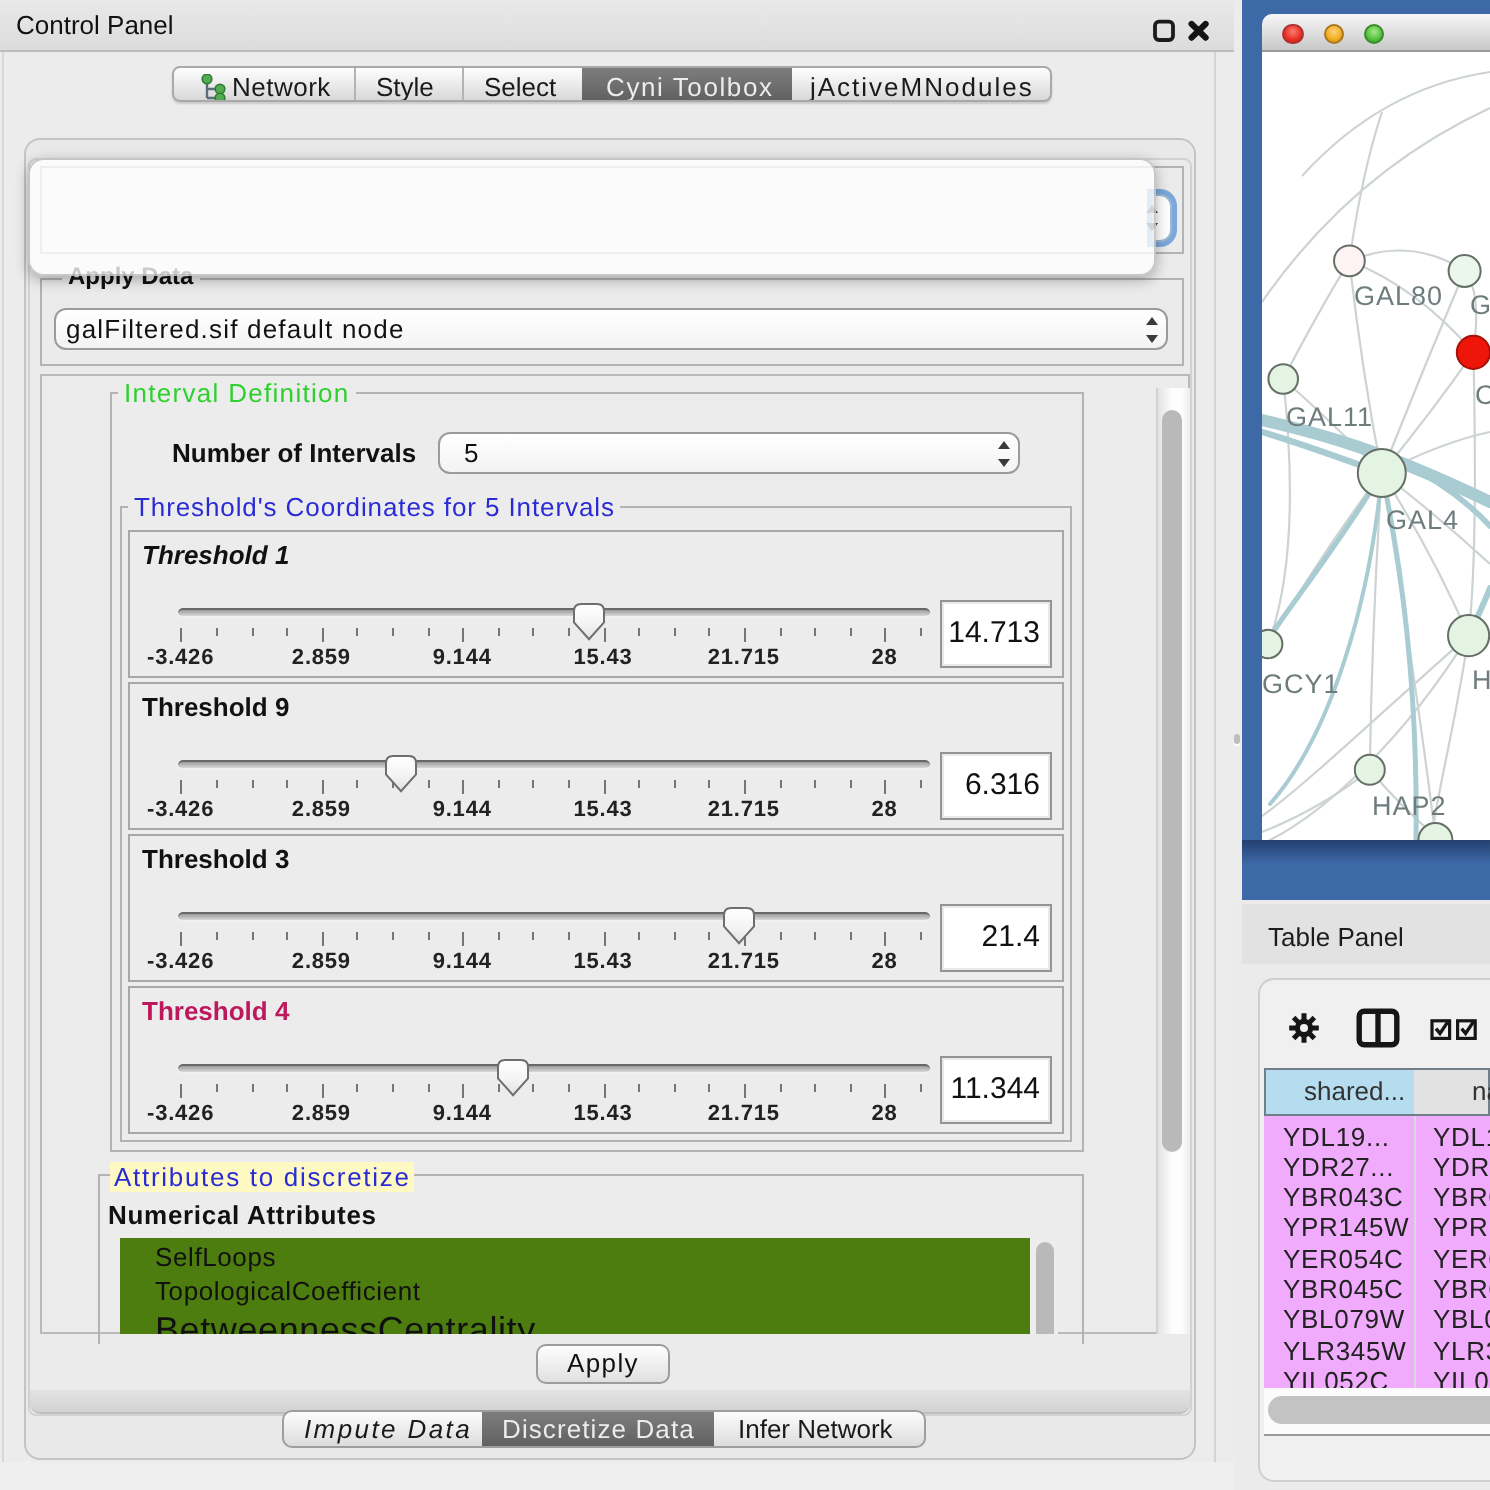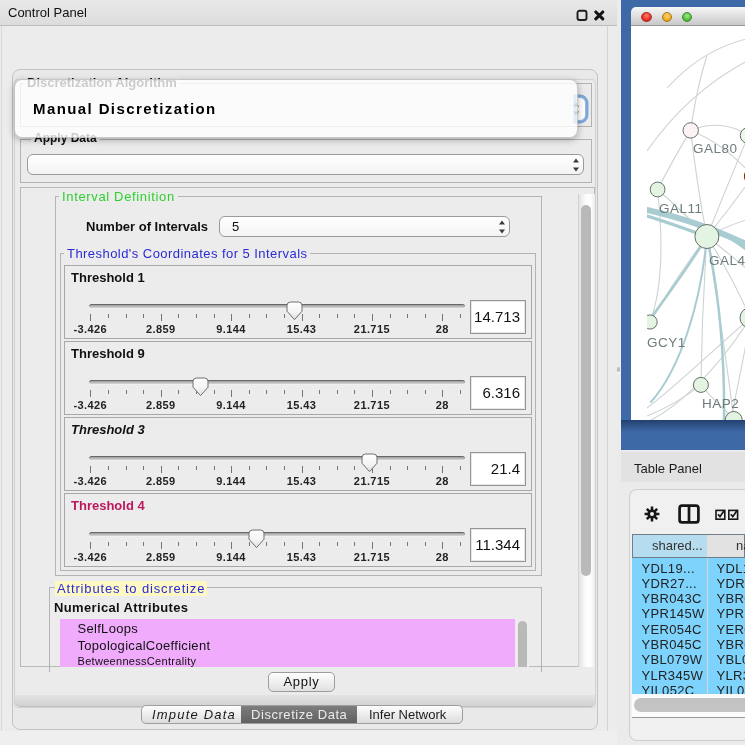--- a/index.html
+++ b/index.html
@@ -12,62 +12,78 @@
 
 <div class="abs" id="leftwin" style="left:0;top:0;width:617px;height:745px;background:#ececec;">
 
   <div class="abs" style="left:0;top:0;width:617px;height:26px;background:linear-gradient(#e9e9e9,#dcdcdc);border-bottom:1px solid #bdbdbd;"></div>
   <div class="abs" style="left:8px;top:5px;font-size:13px;color:#111;">Control Panel</div>
   <svg class="abs" style="left:575px;top:9px;" width="30" height="13" viewBox="0 0 30 13">
     <rect x="2.5" y="1.8" width="9" height="9.2" rx="2" fill="none" stroke="#1c1c1c" stroke-width="1.9"></rect>
     <path d="M 20.8,3 L 27.8,9.8 M 27.8,3 L 20.8,9.8" stroke="#141414" stroke-width="3.1" stroke-linecap="round"></path>
   </svg>
 
+  <div class="abs" style="left:86px;top:33px;width:440px;height:18px;border:1px solid #a9a9a9;border-radius:4px;background:linear-gradient(#fefefe,#d8d8d8);overflow:hidden;box-shadow:0 1px 1px rgba(0,0,0,0.15);">
+    <div class="abs" style="left:204px;top:0;width:105px;height:18px;background:linear-gradient(#7d7d7d,#5e5e5e);"></div>
+    <div class="abs" style="left:90px;top:0;width:1px;height:18px;background:#b3b3b3;"></div>
+    <div class="abs" style="left:144px;top:0;width:1px;height:18px;background:#b3b3b3;"></div>
+    <div class="abs" style="left:29px;top:1.5px;font-size:13px;letter-spacing:0.25px;color:#1a1a1a;">Network</div>
+    <div class="abs" style="left:101px;top:1.5px;font-size:13px;color:#1a1a1a;">Style</div>
+    <div class="abs" style="left:155px;top:1.5px;font-size:13px;color:#1a1a1a;">Select</div>
+    <div class="abs" style="left:216px;top:1.5px;font-size:13px;letter-spacing:0.8px;color:#ececec;">Cyni Toolbox</div>
+    <div class="abs" style="left:318px;top:1.5px;font-size:13px;letter-spacing:1px;color:#1a1a1a;">jActiveMNodules</div>
+    <svg class="abs" style="left:13px;top:2.5px;" width="14" height="14" viewBox="0 0 14 14">
+      <path d="M 3.5,2.5 L 3.5,12 M 3.5,7.5 L 9.5,7.5 M 3.5,12 L 9.5,12" stroke="#5a6b7a" stroke-width="1.2" fill="none"></path>
+      <circle cx="3.5" cy="2.5" r="2.4" fill="#52ab52" stroke="#2e7d32" stroke-width="0.8"></circle>
+      <circle cx="10" cy="7.5" r="2.4" fill="#52ab52" stroke="#2e7d32" stroke-width="0.8"></circle>
+      <circle cx="10" cy="12" r="2.4" fill="#52ab52" stroke="#2e7d32" stroke-width="0.8"></circle>
+    </svg>
+  </div>
 
   <div class="abs" style="left:1px;top:26px;width:1px;height:719px;background:#d8d8d8;"></div>
   <div class="abs" style="left:607px;top:26px;width:1px;height:719px;background:#d4d4d4;"></div>
 
   <div class="abs" style="left:12px;top:69px;width:586px;height:661px;border:1px solid #c4c4c4;border-radius:8px;background:#e9e9e9;"></div>
 
   <div class="abs" style="left:14px;top:79px;width:582px;height:629px;border:1px solid #d2d2d2;border-radius:4px;background:#ebebeb;"></div>
   <div class="abs" style="left:15px;top:695px;width:580px;height:12px;background:linear-gradient(#e3e3e3,#d2d2d2);border-bottom:1px solid #bfbfbf;border-radius:0 0 5px 5px;"></div>
 
   <div class="abs" id="viewport" style="left:20px;top:187px;width:575px;height:480px;border:1px solid #b9b9b9;background:#ececec;"></div>
 
   <div class="abs" style="left:20px;top:83px;width:572px;height:44px;border:1px solid #b3b3b3;"></div>
-  <div class="abs" style="left:24px;top:74.5px;font-size:13px;font-weight:bold;color:#111;background:#ececec;padding:0 3px;">Discretization Algorithm</div>
   <div class="abs" style="left:576px;top:97px;width:10px;height:24px;background:#fff;border:1px solid #9db8d2;border-radius:0 6px 6px 0;box-shadow:0 0 0 2.5px rgba(95,150,215,0.8);"></div>
   <svg class="abs" style="left:570.5px;top:101px;" width="10" height="16" viewBox="0 0 10 16">
     <path d="M 5,1.5 L 8,5.5 L 2,5.5 Z" fill="#3a3a3a"></path>
     <path d="M 5,14.5 L 8,10.5 L 2,10.5 Z" fill="#3a3a3a"></path>
   </svg>
 
   <div class="abs" style="left:20px;top:139px;width:572px;height:44px;border:1px solid #b3b3b3;"></div>
   <div class="abs" style="left:31px;top:131px;font-size:12px;font-weight:bold;color:#111;background:#ececec;padding:0 3px;">Apply Data</div>
   <div class="abs" style="left:27px;top:153.5px;width:557px;height:21px;background:linear-gradient(#ffffff,#f3f3f3);border:1px solid #9b9b9b;border-radius:6px;"></div>
+  <div class="abs" style="left:33px;top:156.5px;font-size:13px;letter-spacing:0.6px;color:#111;">galFiltered.sif default node</div>
   <svg class="abs" style="left:570.5px;top:157px;" width="10" height="16" viewBox="0 0 10 16">
     <path d="M 5,1.5 L 8,5.5 L 2,5.5 Z" fill="#3a3a3a"></path>
     <path d="M 5,14.5 L 8,10.5 L 2,10.5 Z" fill="#3a3a3a"></path>
   </svg>
 
   <div class="abs" style="left:55px;top:196px;width:487px;height:380px;border:1px solid #b3b3b3;"></div>
   <div class="abs" style="left:59px;top:189px;font-size:13px;letter-spacing:0.65px;color:#2ed02e;background:#ececec;padding:0 3px;">Interval Definition</div>
   <div class="abs" style="left:86px;top:219px;font-size:13px;font-weight:bold;color:#111;">Number of Intervals</div>
   <div class="abs" style="left:219px;top:216px;width:291px;height:21px;background:linear-gradient(#ffffff,#f3f3f3);border:1px solid #9b9b9b;border-radius:6px;"></div>
   <div class="abs" style="left:232px;top:219px;font-size:13px;color:#111;">5</div>
   <svg class="abs" style="left:497px;top:219px;" width="10" height="16" viewBox="0 0 10 16">
     <path d="M 5,1.5 L 8,5.5 L 2,5.5 Z" fill="#3a3a3a"></path>
     <path d="M 5,14.5 L 8,10.5 L 2,10.5 Z" fill="#3a3a3a"></path>
   </svg>
 
   <div class="abs" style="left:60px;top:253px;width:476px;height:318px;border:1px solid #b3b3b3;"></div>
   <div class="abs" style="left:64px;top:246px;font-size:13px;letter-spacing:0.45px;color:#2b2bd5;background:#ececec;padding:0 3px;">Threshold's Coordinates for 5 Intervals</div>
 
   <div class="abs" style="left:64px;top:265px;width:468px;height:74px;border:1px solid #a8a8a8;"></div>
-  <div class="abs" style="left:71px;top:270px;font-size:13px;font-weight:bold;color:#111;">Threshold 1</div>
+  <div class="abs" style="left:71px;top:270px;font-size:13px;font-weight:bold;color:#111;font-style:italic;">Threshold 1</div>
   <div class="abs" style="left:89px;top:304px;width:376px;height:5px;border-radius:2.5px;background:linear-gradient(#9c9c9c,#d8d8d8);border-top:1px solid #686868;border-bottom:1px solid #f0f0f0;"></div>
   <div class="abs" style="left:90.3px;top:314px;width:1px;height:6.5px;background:#757575;"></div>
     <div class="abs" style="left:107.9px;top:314px;width:1px;height:4px;background:#757575;"></div>
     <div class="abs" style="left:125.5px;top:314px;width:1px;height:4px;background:#757575;"></div>
     <div class="abs" style="left:143.1px;top:314px;width:1px;height:4px;background:#757575;"></div>
     <div class="abs" style="left:160.7px;top:314px;width:1px;height:6.5px;background:#757575;"></div>
     <div class="abs" style="left:178.3px;top:314px;width:1px;height:4px;background:#757575;"></div>
     <div class="abs" style="left:195.9px;top:314px;width:1px;height:4px;background:#757575;"></div>
     <div class="abs" style="left:213.5px;top:314px;width:1px;height:4px;background:#757575;"></div>
     <div class="abs" style="left:231.1px;top:314px;width:1px;height:6.5px;background:#757575;"></div>
@@ -141,21 +157,21 @@
           <stop offset="0.55" stop-color="#f4f4f4"></stop>
           <stop offset="1" stop-color="#e2e2e2"></stop>
         </linearGradient>
       </defs>
     <path d="M 1,4.5 Q 1,1 4.5,1 L 12.5,1 Q 16,1 16,4.5 L 16,10.2 L 8.5,18.6 L 1,10.2 Z" fill="url(#th2)" stroke="#6e6e6e" stroke-width="1"></path>
   </svg>
   <div class="abs" style="left:470px;top:376px;width:56px;height:33.5px;background:#fff;border:1px solid #949494;box-shadow:inset 0 0 0 1px #e8e8e8;"></div>
   <div class="abs" style="left:470px;top:376px;width:50px;height:33.5px;line-height:33.5px;font-size:15px;color:#111;text-align:right;">6.316</div>
 
   <div class="abs" style="left:64px;top:417px;width:468px;height:74px;border:1px solid #a8a8a8;"></div>
-  <div class="abs" style="left:71px;top:422px;font-size:13px;font-weight:bold;color:#111;font-style:italic;">Threshold 3</div>
+  <div class="abs" style="left:71px;top:422px;font-size:13px;font-weight:bold;color:#111;">Threshold 3</div>
   <div class="abs" style="left:89px;top:456px;width:376px;height:5px;border-radius:2.5px;background:linear-gradient(#9c9c9c,#d8d8d8);border-top:1px solid #686868;border-bottom:1px solid #f0f0f0;"></div>
   <div class="abs" style="left:90.3px;top:466px;width:1px;height:6.5px;background:#757575;"></div>
     <div class="abs" style="left:107.9px;top:466px;width:1px;height:4px;background:#757575;"></div>
     <div class="abs" style="left:125.5px;top:466px;width:1px;height:4px;background:#757575;"></div>
     <div class="abs" style="left:143.1px;top:466px;width:1px;height:4px;background:#757575;"></div>
     <div class="abs" style="left:160.7px;top:466px;width:1px;height:6.5px;background:#757575;"></div>
     <div class="abs" style="left:178.3px;top:466px;width:1px;height:4px;background:#757575;"></div>
     <div class="abs" style="left:195.9px;top:466px;width:1px;height:4px;background:#757575;"></div>
     <div class="abs" style="left:213.5px;top:466px;width:1px;height:4px;background:#757575;"></div>
     <div class="abs" style="left:231.1px;top:466px;width:1px;height:6.5px;background:#757575;"></div>
@@ -231,54 +247,53 @@
         </linearGradient>
       </defs>
     <path d="M 1,4.5 Q 1,1 4.5,1 L 12.5,1 Q 16,1 16,4.5 L 16,10.2 L 8.5,18.6 L 1,10.2 Z" fill="url(#th4)" stroke="#6e6e6e" stroke-width="1"></path>
   </svg>
   <div class="abs" style="left:470px;top:528px;width:56px;height:33.5px;background:#fff;border:1px solid #949494;box-shadow:inset 0 0 0 1px #e8e8e8;"></div>
   <div class="abs" style="left:470px;top:528px;width:50px;height:33.5px;line-height:33.5px;font-size:15px;color:#111;text-align:right;">11.344</div>
 
   <div class="abs" style="left:49px;top:587px;width:493px;height:85px;border:1px solid #b3b3b3;border-bottom:none;"></div>
   <div class="abs" style="left:55px;top:581px;font-size:13px;letter-spacing:0.85px;color:#2b2bd5;background:#fef9c3;padding:0 2px;">Attributes to discretize</div>
   <div class="abs" style="left:54px;top:600px;font-size:13px;letter-spacing:0.35px;font-weight:bold;color:#111;">Numerical Attributes</div>
-  <div class="abs" style="left:60px;top:619px;width:469px;height:48px;background:#f0abfc;overflow:hidden;">
+  <div class="abs" style="left:60px;top:619px;width:469px;height:48px;background:#4d7c0f;overflow:hidden;">
     <div class="abs" style="left:17.5px;top:2px;font-size:13px;letter-spacing:0.3px;color:#111;">SelfLoops</div>
     <div class="abs" style="left:17.5px;top:19px;font-size:13px;letter-spacing:0.3px;color:#111;">TopologicalCoefficient</div>
-    <div class="abs" style="left:17.5px;top:36px;font-size:11px;letter-spacing:0.3px;color:#111;">BetweennessCentrality</div>
+    <div class="abs" style="left:17.5px;top:36px;font-size:18px;letter-spacing:0.3px;color:#111;">BetweennessCentrality</div>
     <div class="abs" style="left:455px;top:0;width:14px;height:48px;background:#ededed;"></div>
     <div class="abs" style="left:458px;top:2px;width:9px;height:46px;background:#b9b9b9;border-radius:5px 5px 0 0;"></div>
   </div>
 
   <div class="abs" style="left:578px;top:194px;width:17px;height:473px;background:linear-gradient(90deg,#e3e3e3,#fdfdfd 45%,#fdfdfd 75%,#ececec);border-left:1px solid #d2d2d2;"></div>
   <div class="abs" style="left:581px;top:205px;width:10px;height:371px;background:#b9b9b9;border-radius:6px;"></div>
 
   <div class="abs" style="left:14px;top:79px;width:564px;height:59px;background:rgba(255,255,255,0.78);border:1px solid rgba(150,150,150,0.5);border-radius:8px;box-shadow:0 2px 7px rgba(0,0,0,0.3);"></div>
-  <div class="abs" style="left:33px;top:100px;font-size:15px;font-weight:bold;letter-spacing:1.4px;color:#000;">Manual Discretization</div>
 
   <div class="abs" style="left:268px;top:672px;width:67px;height:20px;border:1px solid #9c9c9c;border-radius:5px;background:linear-gradient(#fefefe,#e0e0e0);text-align:center;font-size:13px;letter-spacing:0.7px;color:#111;line-height:18px;">Apply</div>
 
   <div class="abs" style="left:141px;top:705px;width:322px;height:19px;border:1px solid #9e9e9e;border-radius:5px;background:linear-gradient(#fdfdfd,#dcdcdc);overflow:hidden;">
     <div class="abs" style="left:99px;top:0;width:116px;height:19px;background:linear-gradient(#7d7d7d,#5e5e5e);"></div>
     <div class="abs" style="left:10px;top:0.5px;font-size:13px;letter-spacing:1.2px;color:#1a1a1a;font-style:italic;">Impute Data</div>
     <div class="abs" style="left:109px;top:0.5px;font-size:13px;letter-spacing:0.55px;color:#ececec;">Discretize Data</div>
     <div class="abs" style="left:227px;top:0.5px;font-size:13px;color:#1a1a1a;">Infer Network</div>
   </div>
   <div class="abs" style="left:0;top:731px;width:617px;height:14px;background:#efefef;"></div>
 </div>
 
 <div class="abs" style="left:616.5px;top:366.5px;width:3px;height:5px;border-radius:2px;background:#bdbdbd;box-shadow:0 1px 0 #fff;"></div>
 
 <div class="abs" style="left:621px;top:0;width:124px;height:450px;background:#3e69a7;"></div>
 <div class="abs" style="left:631px;top:7px;width:114px;height:413px;">
   <div class="abs" style="left:0;top:0;width:114px;height:19px;background:linear-gradient(#f7f7f7,#c8c8c8);border-bottom:1px solid #999;border-top-left-radius:5px;"></div>
   <div class="abs" style="left:10px;top:4.5px;width:10.5px;height:10.5px;border-radius:50%;background:radial-gradient(circle at 50% 35%, #f87e72, #ea2f21 60%, #b81d12);border:0.5px solid #a33;"></div>
   <div class="abs" style="left:30.5px;top:4.5px;width:10.5px;height:10.5px;border-radius:50%;background:radial-gradient(circle at 50% 35%, #fbd37a, #f3ac1c 60%, #c9831a);border:0.5px solid #a77722;"></div>
   <div class="abs" style="left:50.5px;top:4.5px;width:10.5px;height:10.5px;border-radius:50%;background:radial-gradient(circle at 50% 35%, #a8e58c, #54c23c 60%, #2f9427);border:0.5px solid #3c8a2e;"></div>
-  <div class="abs" id="canvas" style="left:0;top:19px;width:114px;height:394px;background:#ffffff;overflow:hidden;padding-left:16px;">
+  <div class="abs" id="canvas" style="left:0;top:19px;width:114px;height:394px;background:#ffffff;overflow:hidden;">
     <svg width="114" height="394" viewBox="0 0 114 394" fill="none">
 
       <g stroke="#cdd3d3" stroke-width="1.1">
         <path d="M 20,62 Q 60,18 114,10"></path>
         <path d="M 0,125 Q 45,60 114,28"></path>
         <path d="M 43.7,104.4 Q 75,92 101.3,109.5"></path>
         <path d="M 43.7,104.4 Q 78,118 105.7,150.2"></path>
         <path d="M 43.7,104.4 Q 50,60 60,30"></path>
         <path d="M 10.6,163.5 Q 28,130 43.7,104.4"></path>
         <path d="M 59.9,210.5 Q 50,160 43.7,104.4"></path>
@@ -360,21 +375,21 @@
 <svg class="abs" style="left:715px;top:509px;" width="25" height="11" viewBox="0 0 25 11">
   <rect x="1" y="1.4" width="8.8" height="8.8" fill="none" stroke="#161616" stroke-width="1.6"></rect>
   <path d="M 3,5.3 L 5,7.7 L 9.4,1.2" stroke="#161616" stroke-width="1.7" fill="none"></path>
   <rect x="13.8" y="1.4" width="8.8" height="8.8" fill="none" stroke="#161616" stroke-width="1.6"></rect>
   <path d="M 15.8,5.3 L 17.8,7.7 L 22.2,1.2" stroke="#161616" stroke-width="1.7" fill="none"></path>
 </svg>
 
 <div class="abs" style="left:632px;top:534px;width:76px;height:24px;background:#b5dcef;border:1px solid #6f7e88;font-size:13px;color:#333;line-height:22px;padding-left:19px;">shared...</div>
 <div class="abs" style="left:707px;top:534px;width:38px;height:24px;background:#e2e2e2;border:1px solid #6f7e88;border-left:none;font-size:13px;color:#333;line-height:22px;padding-left:29px;">na</div>
 
-<div class="abs" style="left:632px;top:558px;width:113px;height:136px;background:#7dd3fc;overflow:hidden;font-size:13px;letter-spacing:0.35px;color:#222;">
+<div class="abs" style="left:632px;top:558px;width:113px;height:136px;background:#f0abfc;overflow:hidden;font-size:13px;letter-spacing:0.35px;color:#222;">
   <div class="abs" style="left:75px;top:0;width:1px;height:136px;background:#d8d8d8;"></div>
   <div class="abs" style="left:9.5px;top:2.5px;">YDL19...</div>
     <div class="abs" style="left:84.5px;top:2.5px;">YDL1</div>
   <div class="abs" style="left:9.5px;top:17.8px;">YDR27...</div>
     <div class="abs" style="left:84.5px;top:17.8px;">YDR2</div>
   <div class="abs" style="left:9.5px;top:33.1px;">YBR043C</div>
     <div class="abs" style="left:84.5px;top:33.1px;">YBR0</div>
   <div class="abs" style="left:9.5px;top:48.4px;">YPR145W</div>
     <div class="abs" style="left:84.5px;top:48.4px;">YPR1</div>
   <div class="abs" style="left:9.5px;top:63.7px;">YER054C</div>

